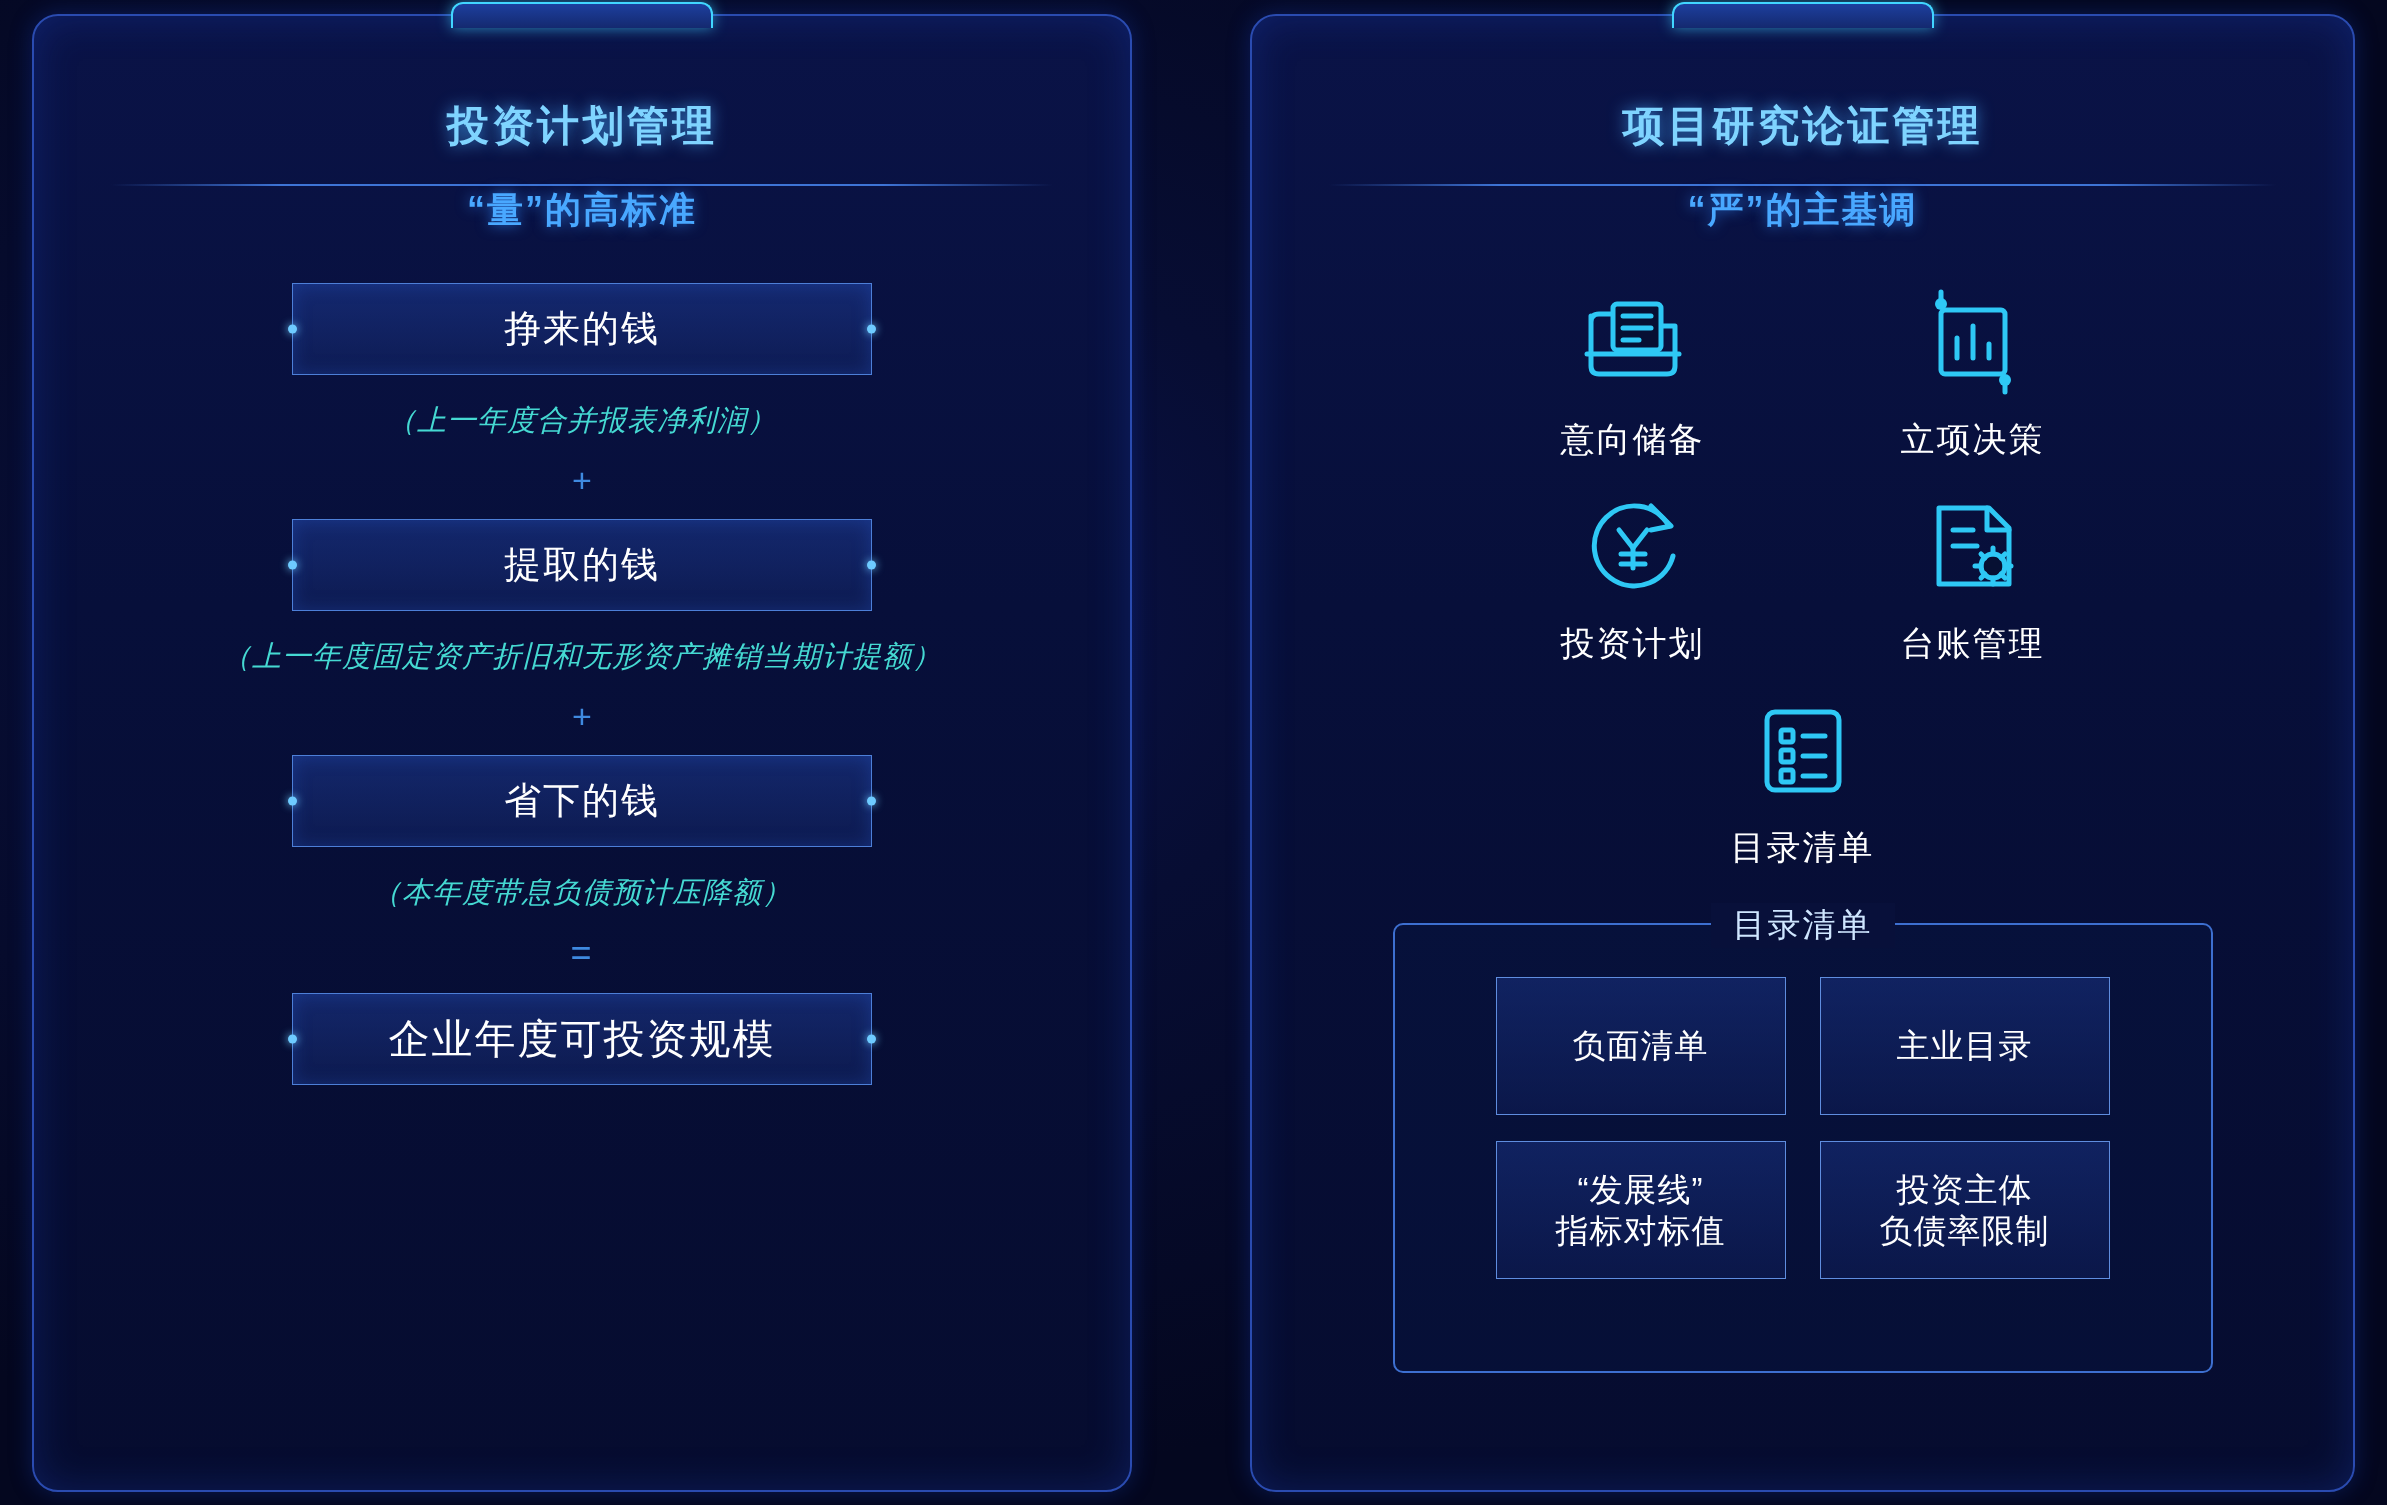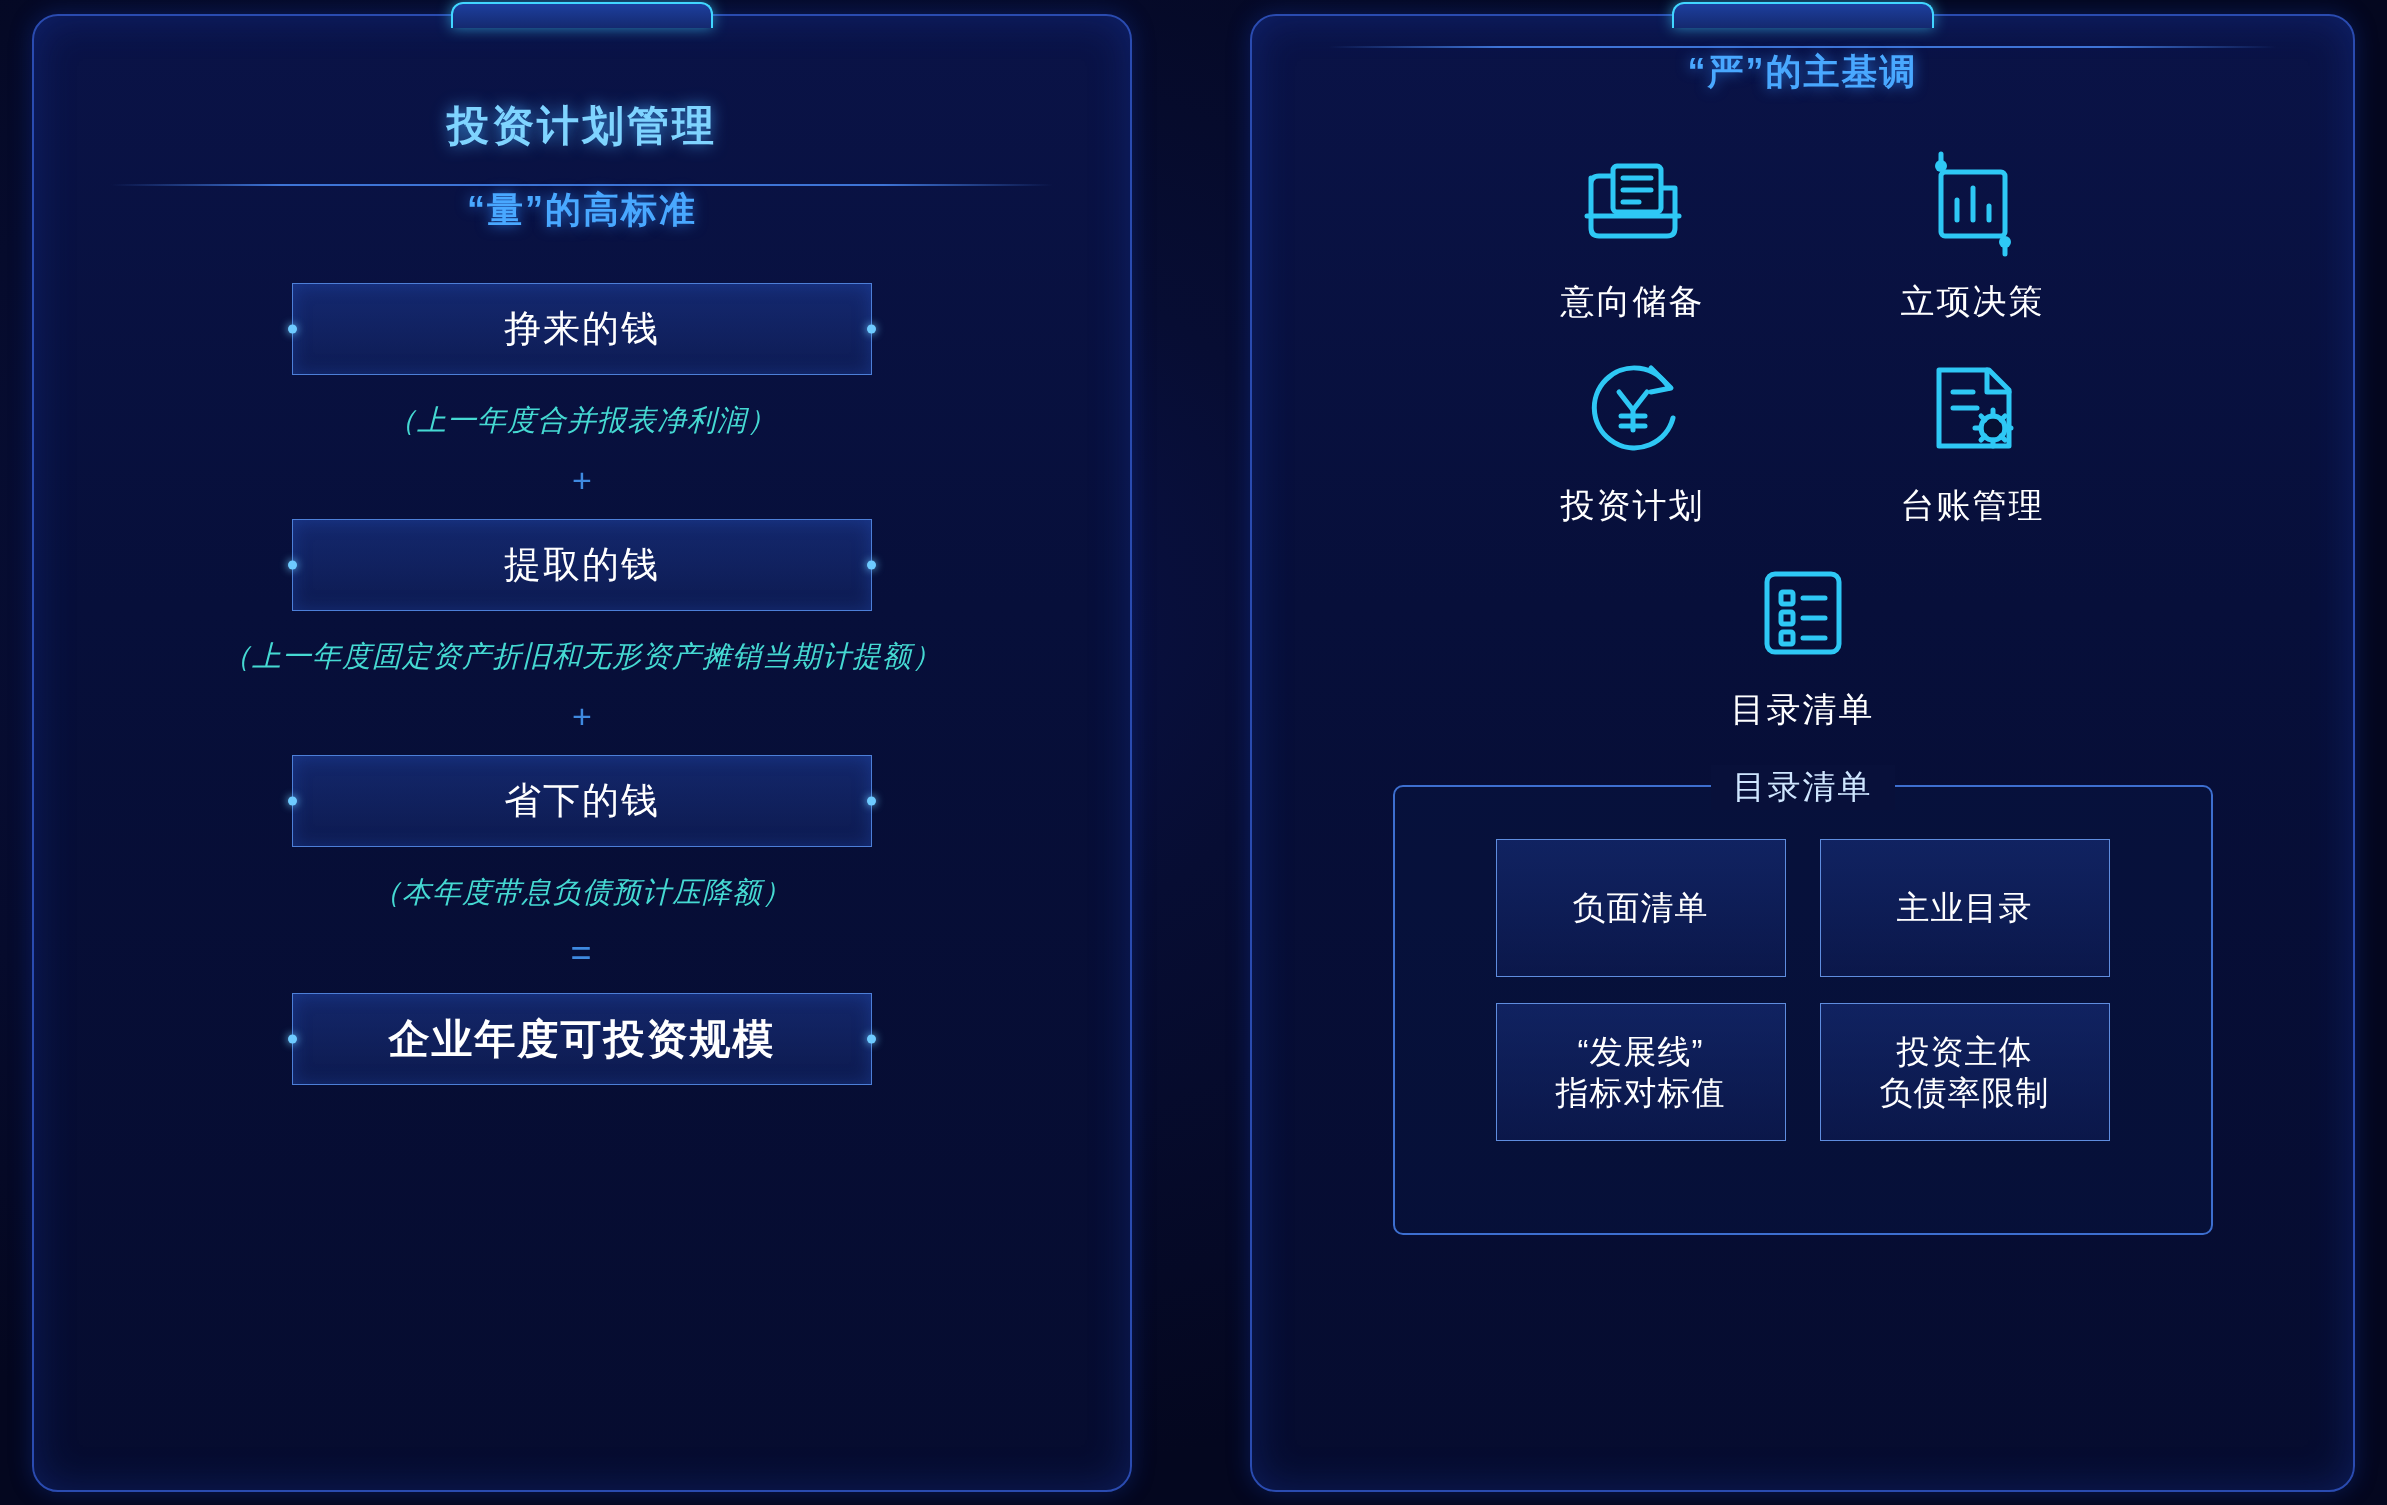--- a/index.html
+++ b/index.html
@@ -76,21 +76,21 @@
     border: 1px solid #4d7fd8;
     background: linear-gradient(180deg, rgba(30,60,150,0.55) 0%, rgba(18,36,100,0.55) 100%);
     display: flex;
     align-items: center;
     justify-content: center;
     color: #ffffff;
     font-size: 37px;
     letter-spacing: 2px;
     box-shadow: 0 0 18px rgba(40,90,200,0.35) inset;
   }
-  .flow-box.emphasis { font-size: 41px; font-weight: bold; }
+  .flow-box.emphasis { font-size: 41px; }
   .flow-box .dot {
     position: absolute;
     width: 9px; height: 9px;
     background: #6ecbff;
     border-radius: 50%;
     top: 50%;
     transform: translateY(-50%);
     box-shadow: 0 0 8px #6ecbff;
   }
   .flow-box .dot.l { left: -5px; }
@@ -224,20 +224,21 @@
       <span class="dot l"></span>
       <span class="dot r"></span>
       <span>企业年度可投资规模</span>
     </div>
   </div>
 </div>
 
 <div class="board board-right">
   <div class="notch"></div>
 
+  <div class="board-title">项目研究论证管理</div>
   <div class="title-rule"></div>
   <div class="subtitle">“严”的主基调</div>
 
   <div class="icon-grid">
 
     <div class="icon-cell">
       <div class="icon-art">
         <svg width="120" height="120" viewBox="0 0 120 120" fill="none" stroke="#2ec8f5" stroke-width="5" stroke-linecap="round" stroke-linejoin="round">
           <path d="M18 34 L18 84 Q18 92 26 92 L94 92 Q102 92 102 84 L102 44 L58 44 L50 32 L26 32 Q18 32 18 40 Z"></path>
           <rect x="40" y="22" width="48" height="46" rx="4" fill="#071033"></rect>

